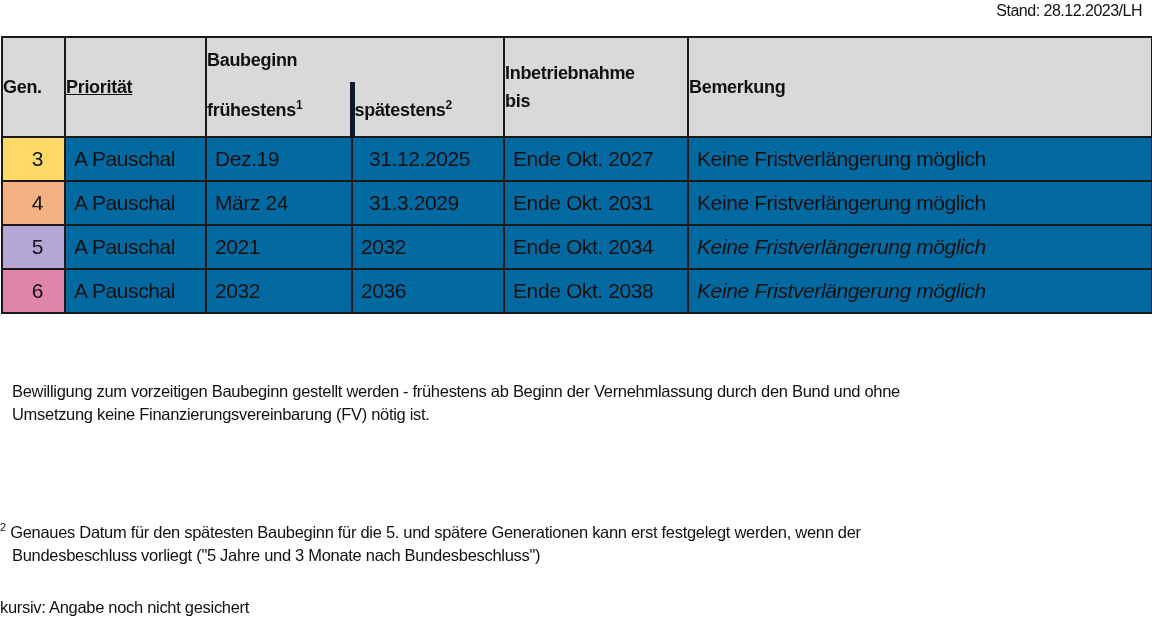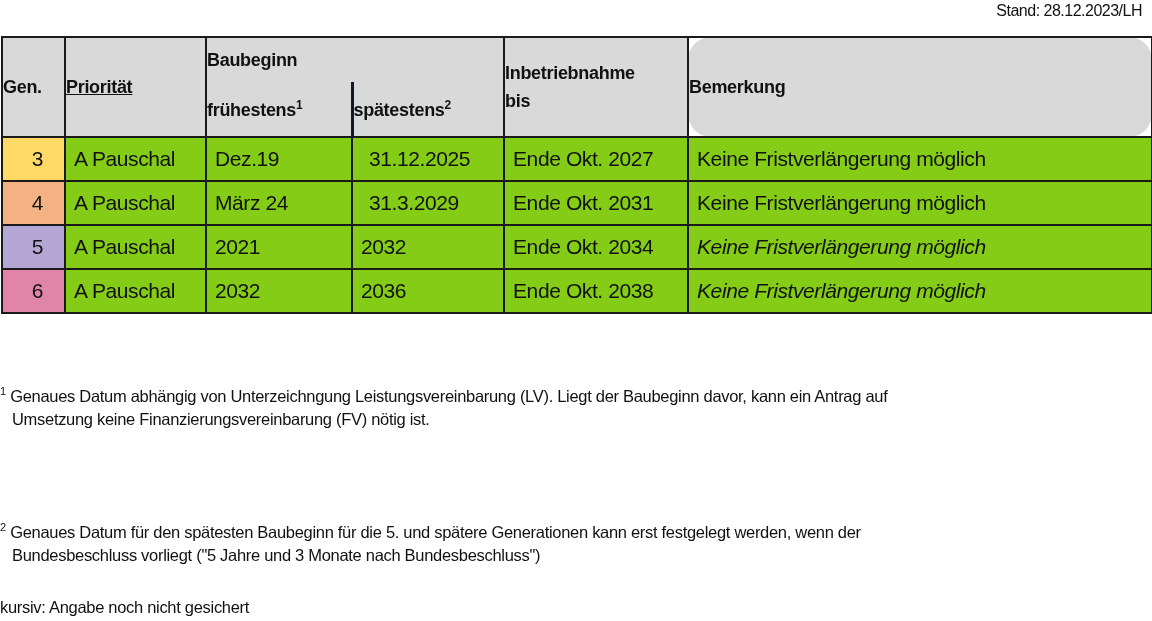--- a/index.html
+++ b/index.html
@@ -5,28 +5,28 @@
   html, body { margin:0; padding:0; background:#ffffff; }
   body { width:1152px; height:621px; position:relative; overflow:hidden;
          font-family:"Liberation Sans", "DejaVu Sans", sans-serif; color:#111; }
   .stand { position:absolute; right:10px; top:2px; font-size:16px; letter-spacing:-0.5px; }
   table.main { position:absolute; left:1px; top:36px; width:1150px; border-collapse:collapse;
                table-layout:fixed; }
   table.main th, table.main td { border:2px solid #1a1a1a; padding:0; }
   table.main th { background:#d9d9d9; font-weight:bold; font-size:18px; text-align:left;
                   vertical-align:middle; letter-spacing:-0.3px; }
   table.main td { font-size:21px; height:42px; letter-spacing:-0.4px; vertical-align:middle;
-                  padding-left:8px; background:#84cc16; }
+                  padding-left:8px; background:#0369a1; }
   th.gen { text-align:center; padding:0 4px; }
   th.prio { padding-left:8px;text-decoration:underline; }
   th.group { text-align:center; height:44px; border-bottom:none !important;margin-top:36px; }
   th.sub { height:54px; padding-left:10px; border-top:none !important; }
-  th.sub.right { border-left:3px solid #0f172a; }
+  th.sub.right { border-left:5px solid #0f172a; }
   th.inb { padding-left:12px; line-height:28px; }
-  th.bem { padding-left:16px; vertical-align:middle;border-radius:23px; }
+  th.bem { padding-left:16px; vertical-align:middle; }
   td.gencell { text-align:center; padding-left:0; }
   td.bem { padding-left:16px;margin-left:48px; }
   td.italic { font-style:italic; }
   sup { font-size:12px; }
   .foot { position:absolute; left:0; font-size:16.5px; line-height:23px; letter-spacing:-0.3px; }
   .foot .ind { padding-left:12px; }
   .foot sup { font-size:11px; }
 </style>
 </head>
 <body>
@@ -88,21 +88,21 @@
       <td>A Pauschal</td>
       <td>2032</td>
       <td>2036</td>
       <td>Ende Okt. 2038</td>
       <td class="bem italic">Keine Fristverlängerung möglich</td>
     </tr>
   </tbody>
 </table>
 
 <div class="foot" style="top:380px">
-  <div><sup>1</sup> <span>Genaues Datum abhängig von Unterzeichngung Leistungsvereinbarung (LV). Liegt der Baubeginn davor, kann ein Antrag auf</span></div>
+  <div class="ind">Bewilligung zum vorzeitigen Baubeginn gestellt werden - frühestens ab Beginn der Vernehmlassung durch den Bund und ohne</div>
   <div class="ind">Umsetzung keine Finanzierungsvereinbarung (FV) nötig ist.</div>
 </div>
 
 <div class="foot" style="top:516px">
   <div><sup>2</sup> <span>Genaues Datum für den spätesten Baubeginn für die 5. und spätere Generationen kann erst festgelegt werden, wenn der</span></div>
   <div class="ind">Bundesbeschluss vorliegt ("5 Jahre und 3 Monate nach Bundesbeschluss")</div>
 </div>
 
 <div class="foot" style="top:596px">kursiv: Angabe noch nicht gesichert</div>
 

